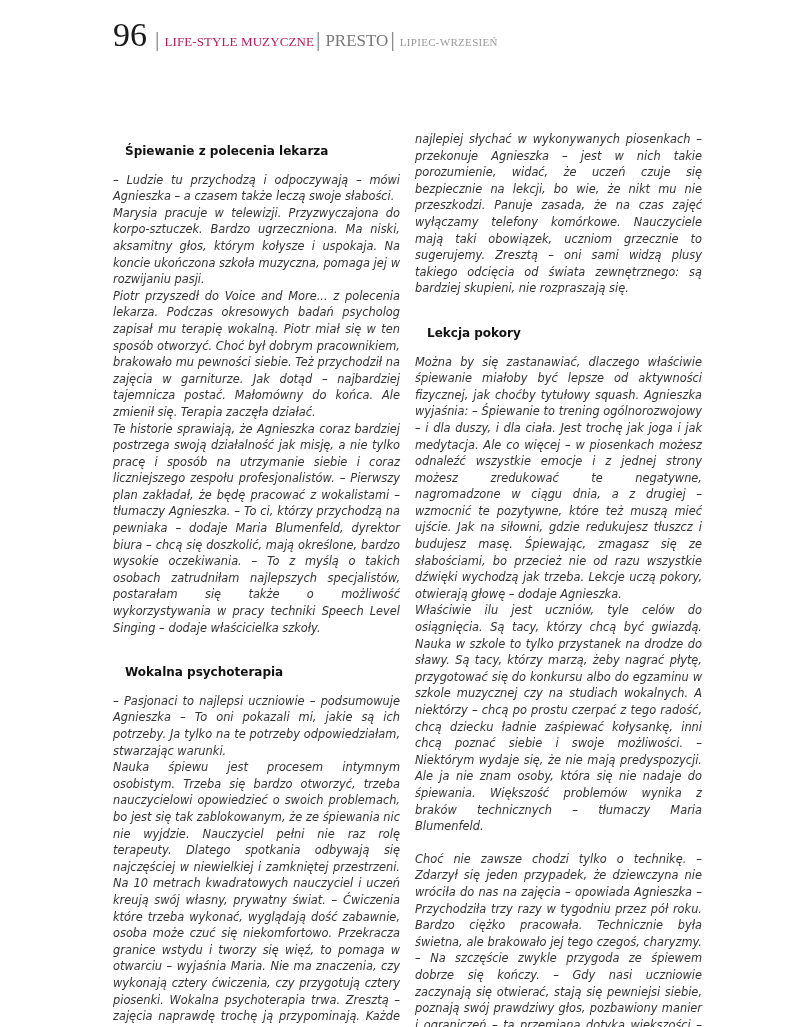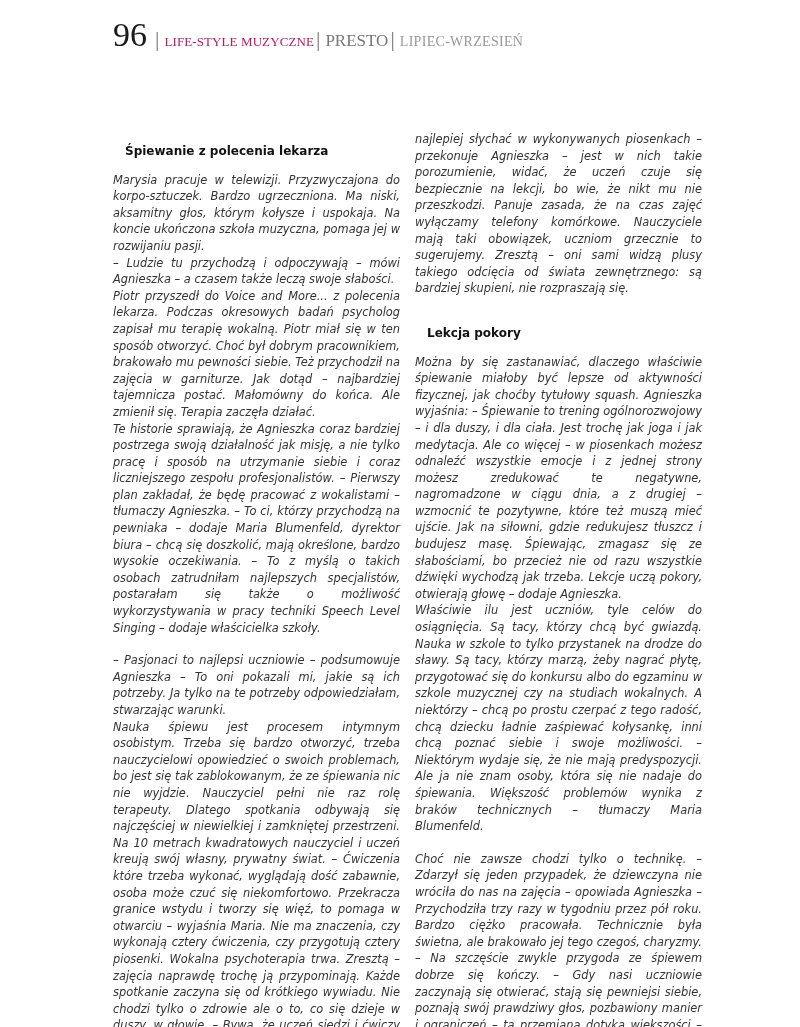--- a/index.html
+++ b/index.html
@@ -6,21 +6,21 @@
     body { width: 800px; height: 1027px; position: relative; overflow: hidden; color: #2a2a2a; }
     .header {
       position: absolute; left: 113px; top: 15px; height: 40px;
       display: flex; align-items: baseline; white-space: nowrap;
       font-family: "Liberation Serif", "DejaVu Serif", serif;
     }
     .page-num { font-size: 34px; color: #1a1a1a; line-height: 40px; margin-right: 6px; }
     .sep { font-size: 22px; color: #777; margin: 0 5px 0 2px; }
     .sec1 { font-size: 13px; color: #be185d; letter-spacing: 0.1px; }
     .sec2 { font-size: 17px; color: #777; }
-    .sec3 { font-size: 14px; color: #999; letter-spacing: 0.3px; }
+    .sec3 { font-size: 11px; color: #999; letter-spacing: 0.3px; }
     .col {
       position: absolute; top: 131px; width: 287px;
       font-family: "DejaVu Sans", "Liberation Sans", sans-serif;
       font-size: 11.4px; line-height: 16.6px; color: #333;
       text-align: justify; hyphens: manual;
     }
     .col.left { left: 113px; }
     .col.right { left: 415px; }
     .col p { margin: 0; font-style: italic; }
     .col h2 {
@@ -37,25 +37,26 @@
   <span class="sep">|</span>
   <span class="sec1">LIFE-STYLE MUZYCZNE</span>
   <span class="sep">|</span>
   <span class="sec2">PRESTO</span>
   <span class="sep">|</span>
   <span class="sec3">LIPIEC-WRZESIEŃ</span>
 </div>
 
 <div class="col left">
   <h2>Śpiewanie z polecenia lekarza</h2>
+  <p>– Ludzie tu przychodzą i odpoczywają – mówi Agnieszka – a czasem także leczą swoje słabości.</p>
   <p>Marysia pracuje w telewizji. Przyzwyczajona do korpo-sztuczek. Bardzo ugrzeczniona. Ma niski, aksamitny głos, którym kołysze i uspokaja. Na koncie ukończona szkoła muzyczna, pomaga jej w rozwijaniu pasji.</p>
-  <p>– Ludzie tu przychodzą i odpoczywają – mówi Agnieszka – a czasem także leczą swoje słabości.</p>
   <p>Piotr przyszedł do Voice and More... z polecenia lekarza. Podczas okresowych badań psycholog zapisał mu terapię wokalną. Piotr miał się w ten sposób otworzyć. Choć był dobrym pracownikiem, brakowało mu pewności siebie. Też przychodził na zajęcia w garniturze. Jak dotąd – najbardziej tajemnicza postać. Małomówny do końca. Ale zmienił się. Terapia zaczęła działać.</p>
   <p>Te historie sprawiają, że Agnieszka coraz bardziej postrzega swoją działalność jak misję, a nie tylko pracę i sposób na utrzymanie siebie i coraz liczniejszego zespołu profesjonalistów. – Pierwszy plan zakładał, że będę pracować z wokalistami – tłumaczy Agnieszka. – To ci, którzy przychodzą na pewniaka – dodaje Maria Blumenfeld, dyrektor biura – chcą się doszkolić, mają określone, bardzo wysokie oczekiwania. – To z myślą o takich osobach zatrudniłam najlepszych specjalistów, postarałam się także o możliwość wykorzystywania w pracy techniki Speech Level Singing – dodaje właścicielka szkoły.</p>
   <div class="gap"></div>
+  <h2>Wokalna psychoterapia</h2>
   <p>– Pasjonaci to najlepsi uczniowie – podsumowuje Agnieszka – To oni pokazali mi, jakie są ich potrzeby. Ja tylko na te potrzeby odpowiedziałam, stwarzając warunki.</p>
   <p>Nauka śpiewu jest procesem intymnym osobistym. Trzeba się bardzo otworzyć, trzeba nauczycielowi opowiedzieć o swoich problemach, bo jest się tak zablokowanym, że ze śpiewania nic nie wyjdzie. Nauczyciel pełni nie raz rolę terapeuty. Dlatego spotkania odbywają się najczęściej w niewielkiej i zamkniętej przestrzeni. Na 10 metrach kwadratowych nauczyciel i uczeń kreują swój własny, prywatny świat. – Ćwiczenia które trzeba wykonać, wyglądają dość zabawnie, osoba może czuć się niekomfortowo. Przekracza granice wstydu i tworzy się więź, to pomaga w otwarciu – wyjaśnia Maria. Nie ma znaczenia, czy wykonają cztery ćwiczenia, czy przygotują cztery piosenki. Wokalna psychoterapia trwa. Zresztą – zajęcia naprawdę trochę ją przypominają. Każde spotkanie zaczyna się od krótkiego wywiadu. Nie chodzi tylko o zdrowie ale o to, co się dzieje w duszy, w głowie. – Bywa, że uczeń siedzi i ćwiczy 50 minut i nic. I nagle przychodzi ten moment, gdy coś sobie przypomni, uświadomi, pęka blokada i – wow! Jak on śpiewa! Sam jest oszołomiony – opowiada jeden z nauczycieli śpiewu Voice and More. To ważne chwile. Dlatego w tym zawodzie liczy się empatia, dyskrecja i umiejętność tworzenia relacji, bliskich, zażyłych, choć nie poufałych. – To</p>
 </div>
 
 <div class="col right">
   <p>najlepiej słychać w wykonywanych piosenkach – przekonuje Agnieszka – jest w nich takie porozumienie, widać, że uczeń czuje się bezpiecznie na lekcji, bo wie, że nikt mu nie przeszkodzi. Panuje zasada, że na czas zajęć wyłączamy telefony komórkowe. Nauczyciele mają taki obowiązek, uczniom grzecznie to sugerujemy. Zresztą – oni sami widzą plusy takiego odcięcia od świata zewnętrznego: są bardziej skupieni, nie rozpraszają się.</p>
   <div class="gap"></div>
   <h2>Lekcja pokory</h2>
   <p>Można by się zastanawiać, dlaczego właściwie śpiewanie miałoby być lepsze od aktywności fizycznej, jak choćby tytułowy squash. Agnieszka wyjaśnia: – Śpiewanie to trening ogólnorozwojowy – i dla duszy, i dla ciała. Jest trochę jak joga i jak medytacja. Ale co więcej – w piosenkach możesz odnaleźć wszystkie emocje i z jednej strony możesz zredukować te negatywne, nagromadzone w ciągu dnia, a z drugiej – wzmocnić te pozytywne, które też muszą mieć ujście. Jak na siłowni, gdzie redukujesz tłuszcz i budujesz masę. Śpiewając, zmagasz się ze słabościami, bo przecież nie od razu wszystkie dźwięki wychodzą jak trzeba. Lekcje uczą pokory, otwierają głowę – dodaje Agnieszka.</p>
   <p>Właściwie ilu jest uczniów, tyle celów do osiągnięcia. Są tacy, którzy chcą być gwiazdą. Nauka w szkole to tylko przystanek na drodze do sławy. Są tacy, którzy marzą, żeby nagrać płytę, przygotować się do konkursu albo do egzaminu w szkole muzycznej czy na studiach wokalnych. A niektórzy – chcą po prostu czerpać z tego radość, chcą dziecku ładnie zaśpiewać kołysankę, inni chcą poznać siebie i swoje możliwości. – Niektórym wydaje się, że nie mają predyspozycji. Ale ja nie znam osoby, która się nie nadaje do śpiewania. Większość problemów wynika z braków technicznych – tłumaczy Maria Blumenfeld.</p>

